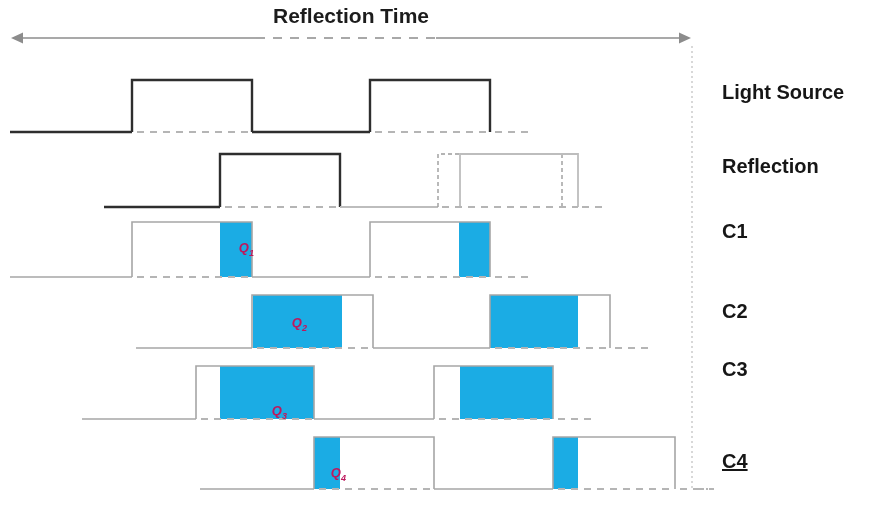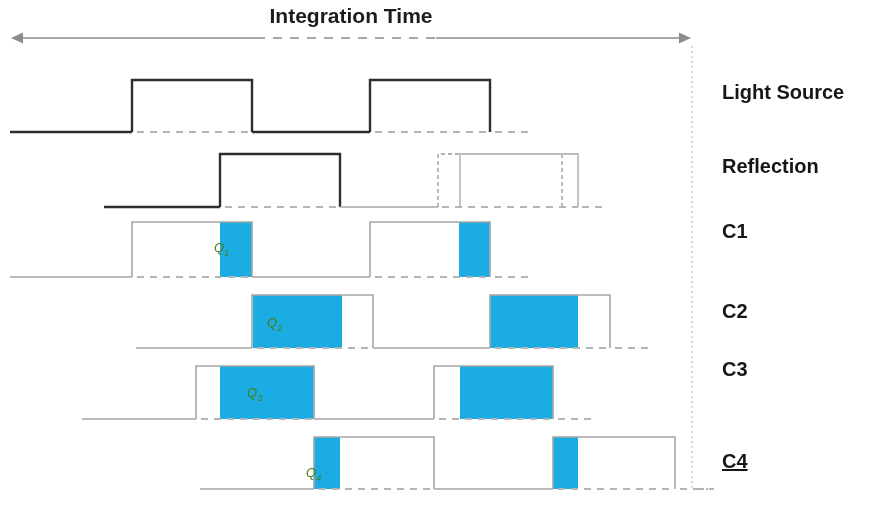--- a/index.html
+++ b/index.html
@@ -8,26 +8,26 @@
   #wave-svg{position:absolute;left:0;top:0;}
   .title{position:absolute;left:243px;top:4px;width:216px;text-align:center;
          font-size:21px;font-weight:bold;color:#1c1c1c;letter-spacing:0px;}
   .row-label{position:absolute;left:722px;font-size:20px;font-weight:bold;color:#161616;white-space:nowrap;}
   .lbl-light{top:81px;}
   .lbl-refl{top:155px;}
   .lbl-c1{top:220px;}
   .lbl-c2{top:300px;text-align:center;}
   .lbl-c3{top:358px;}
   .lbl-c4{top:450px;text-decoration:underline;}
-  .q-label{position:absolute;width:40px;text-align:left;font-weight:normal;font-style:italic;
-           font-size:13px;color:#4d7c0f;line-height:14px;}
+  .q-label{position:absolute;width:40px;text-align:right;font-weight:bold;font-style:italic;
+           font-size:13px;color:#be185d;line-height:14px;}
   .q-label sub{font-size:9px;}
   .q1{left:214px;top:241px;}
   .q2{left:267px;top:316px;}
-  .q3{left:247px;top:386px;}
+  .q3{left:247px;top:404px;}
   .q4{left:306px;top:466px;}
 </style>
 </head>
 <body>
 
 <div id="canvas">
   <svg id="wave-svg" width="877" height="518" viewBox="0 0 877 518">
       <rect x="220" y="222" width="32" height="55" fill="#1BACE4"></rect>
       <rect x="459" y="222" width="31" height="55" fill="#1BACE4"></rect>
       <rect x="253" y="295" width="89" height="53" fill="#1BACE4"></rect>
@@ -82,21 +82,21 @@
       <line x1="558" y1="419" x2="592" y2="419" fill="none" stroke="#b5b5b5" stroke-width="1.8" stroke-dasharray="7 6"></line>
       <line x1="200" y1="489" x2="314" y2="489" fill="none" stroke="#a6a6a6" stroke-width="1.6"></line>
       <polyline points="314,489 314,437 434,437 434,489" fill="none" stroke="#a6a6a6" stroke-width="1.6"></polyline>
       <line x1="319" y1="489" x2="434" y2="489" fill="none" stroke="#b5b5b5" stroke-width="1.8" stroke-dasharray="7 6"></line>
       <line x1="434" y1="489" x2="553" y2="489" fill="none" stroke="#a6a6a6" stroke-width="1.6"></line>
       <polyline points="553,489 553,437 675,437 675,489" fill="none" stroke="#a6a6a6" stroke-width="1.6"></polyline>
       <line x1="558" y1="489" x2="675" y2="489" fill="none" stroke="#b5b5b5" stroke-width="1.8" stroke-dasharray="7 6"></line>
       <line x1="680" y1="489" x2="708" y2="489" fill="none" stroke="#b5b5b5" stroke-width="1.8" stroke-dasharray="7 6"></line>
     </svg>
 
-  <div class="title">Integration Time</div>
+  <div class="title">Reflection Time</div>
 
   <div class="row-label lbl-refl">Reflection</div>
   <div class="row-label lbl-light">Light Source</div>
   <div class="row-label lbl-c1">C1</div>
   <div class="row-label lbl-c2">C2</div>
   <div class="row-label lbl-c3">C3</div>
   <div class="row-label lbl-c4">C4</div>
 
   <div class="q-label q1"><span>Q</span><sub>1</sub></div>
   <div class="q-label q2"><span>Q</span><sub>2</sub></div>

